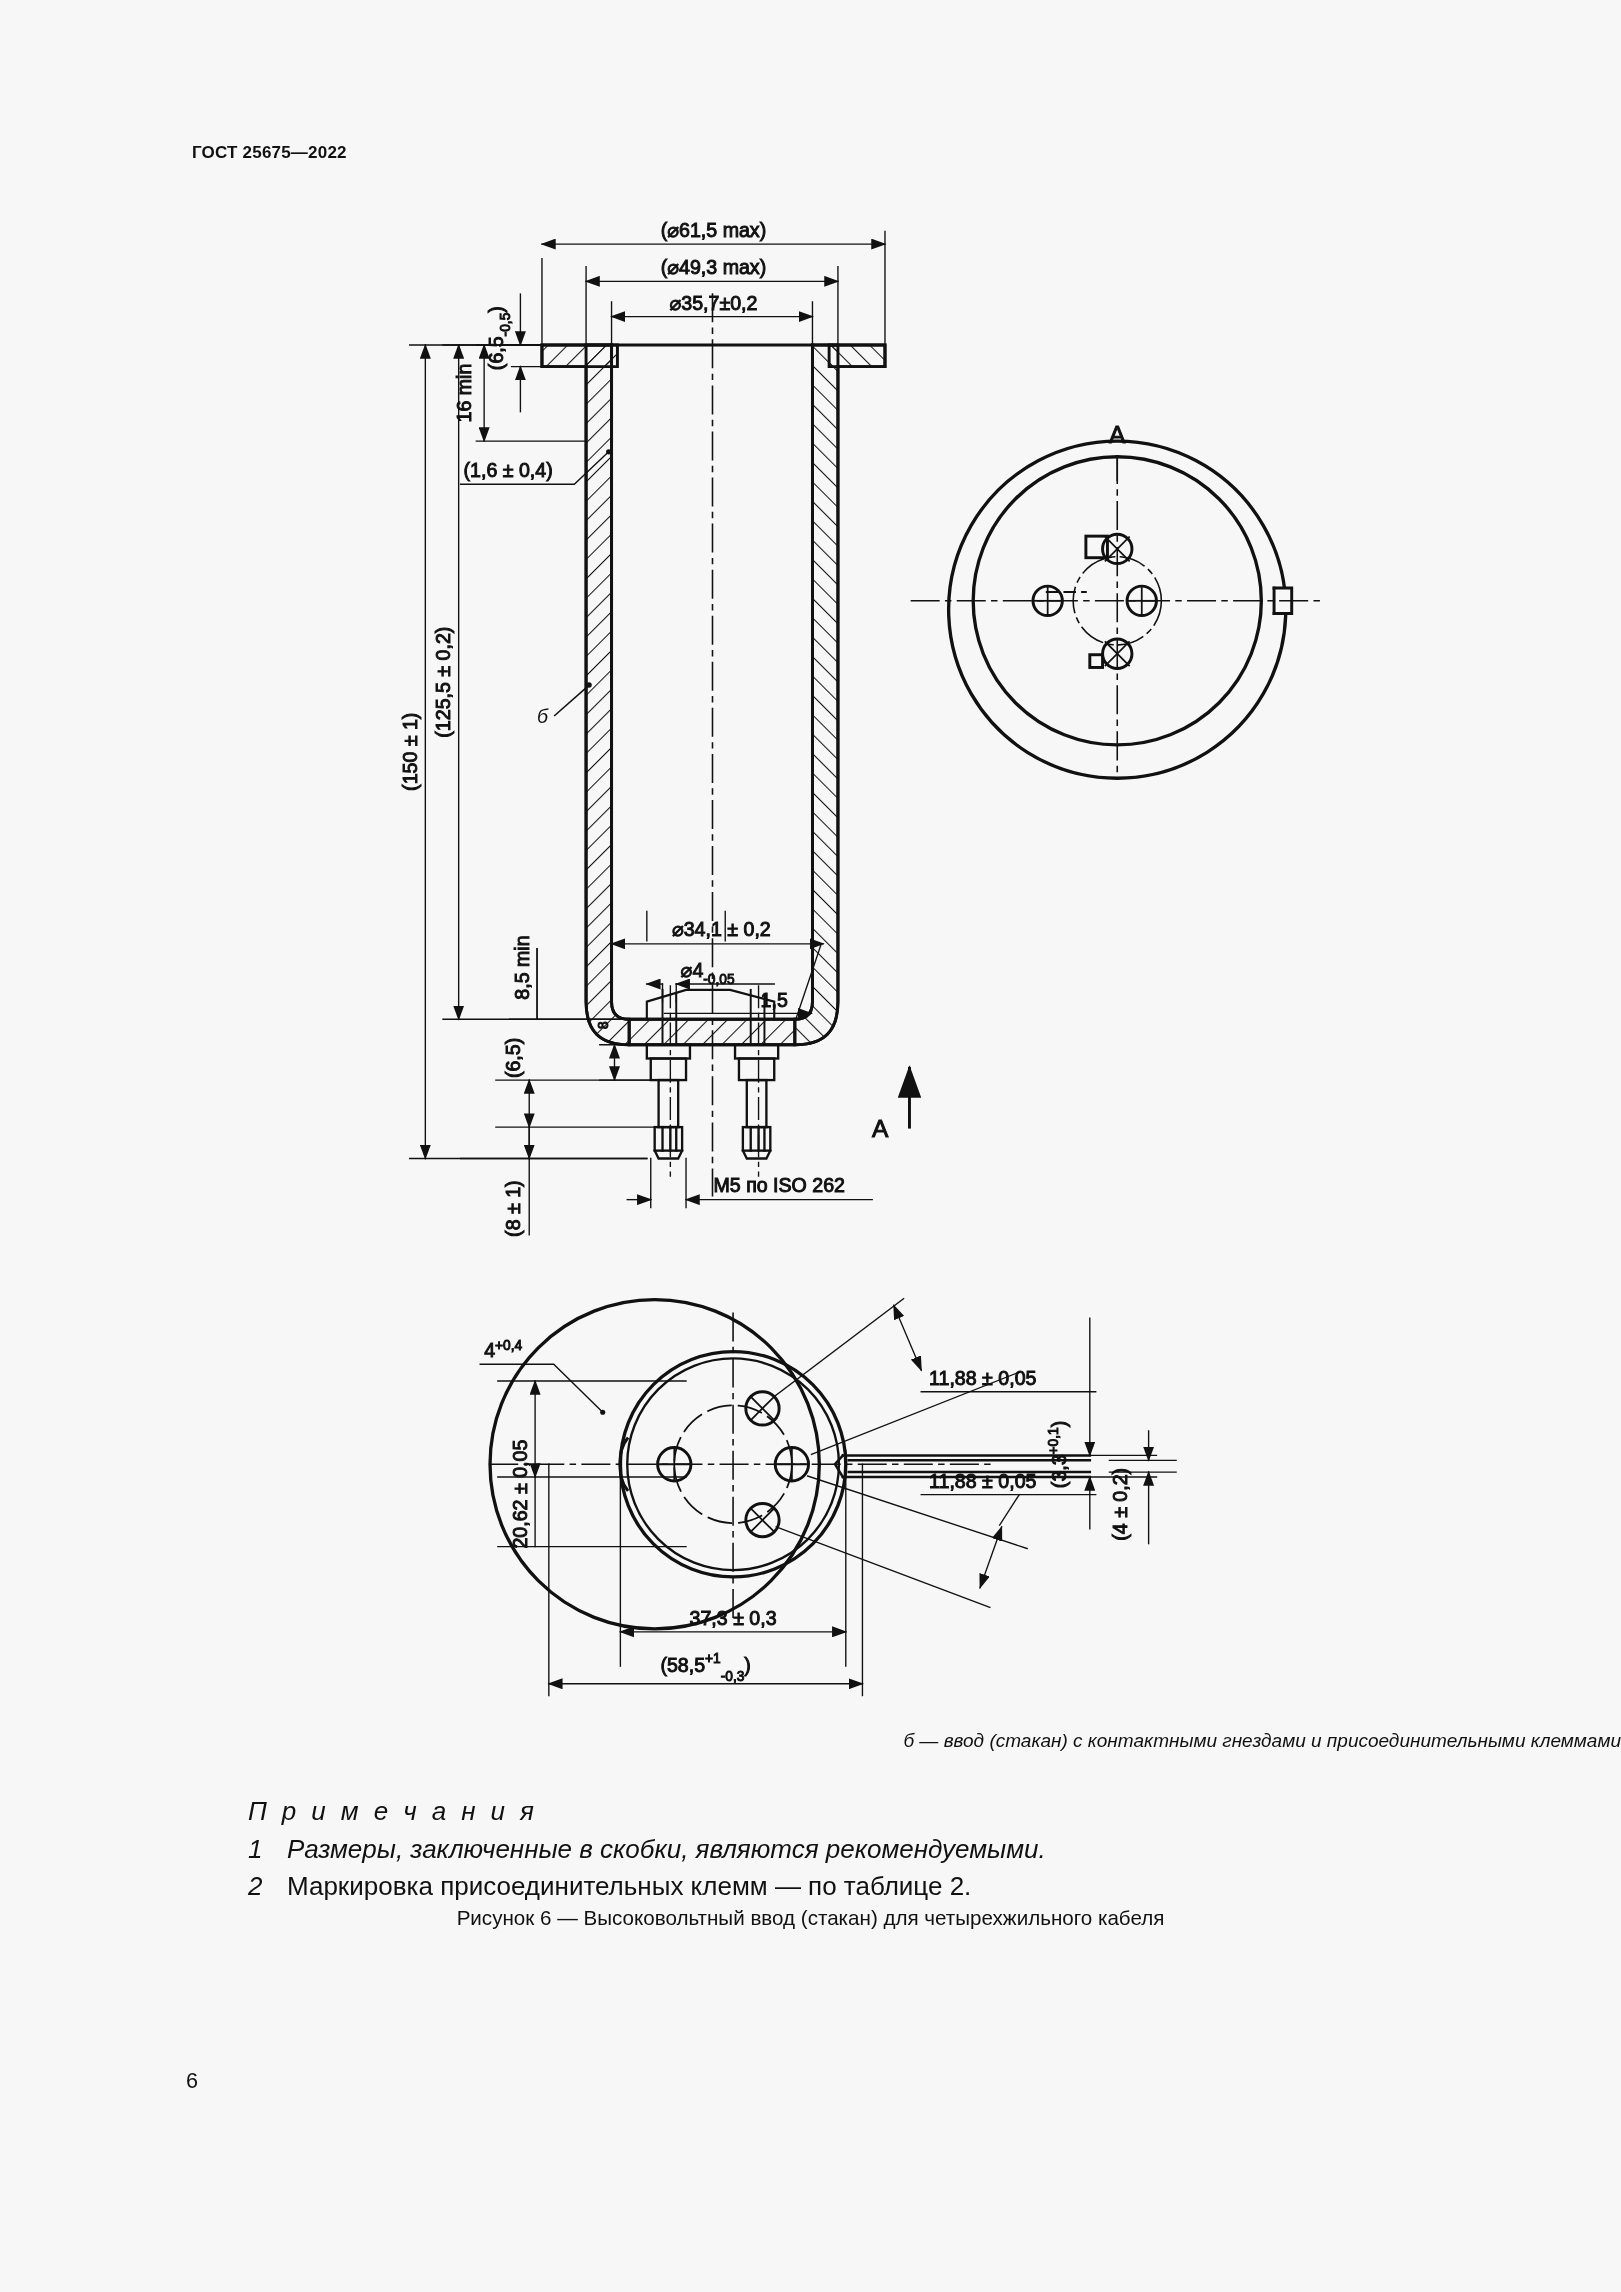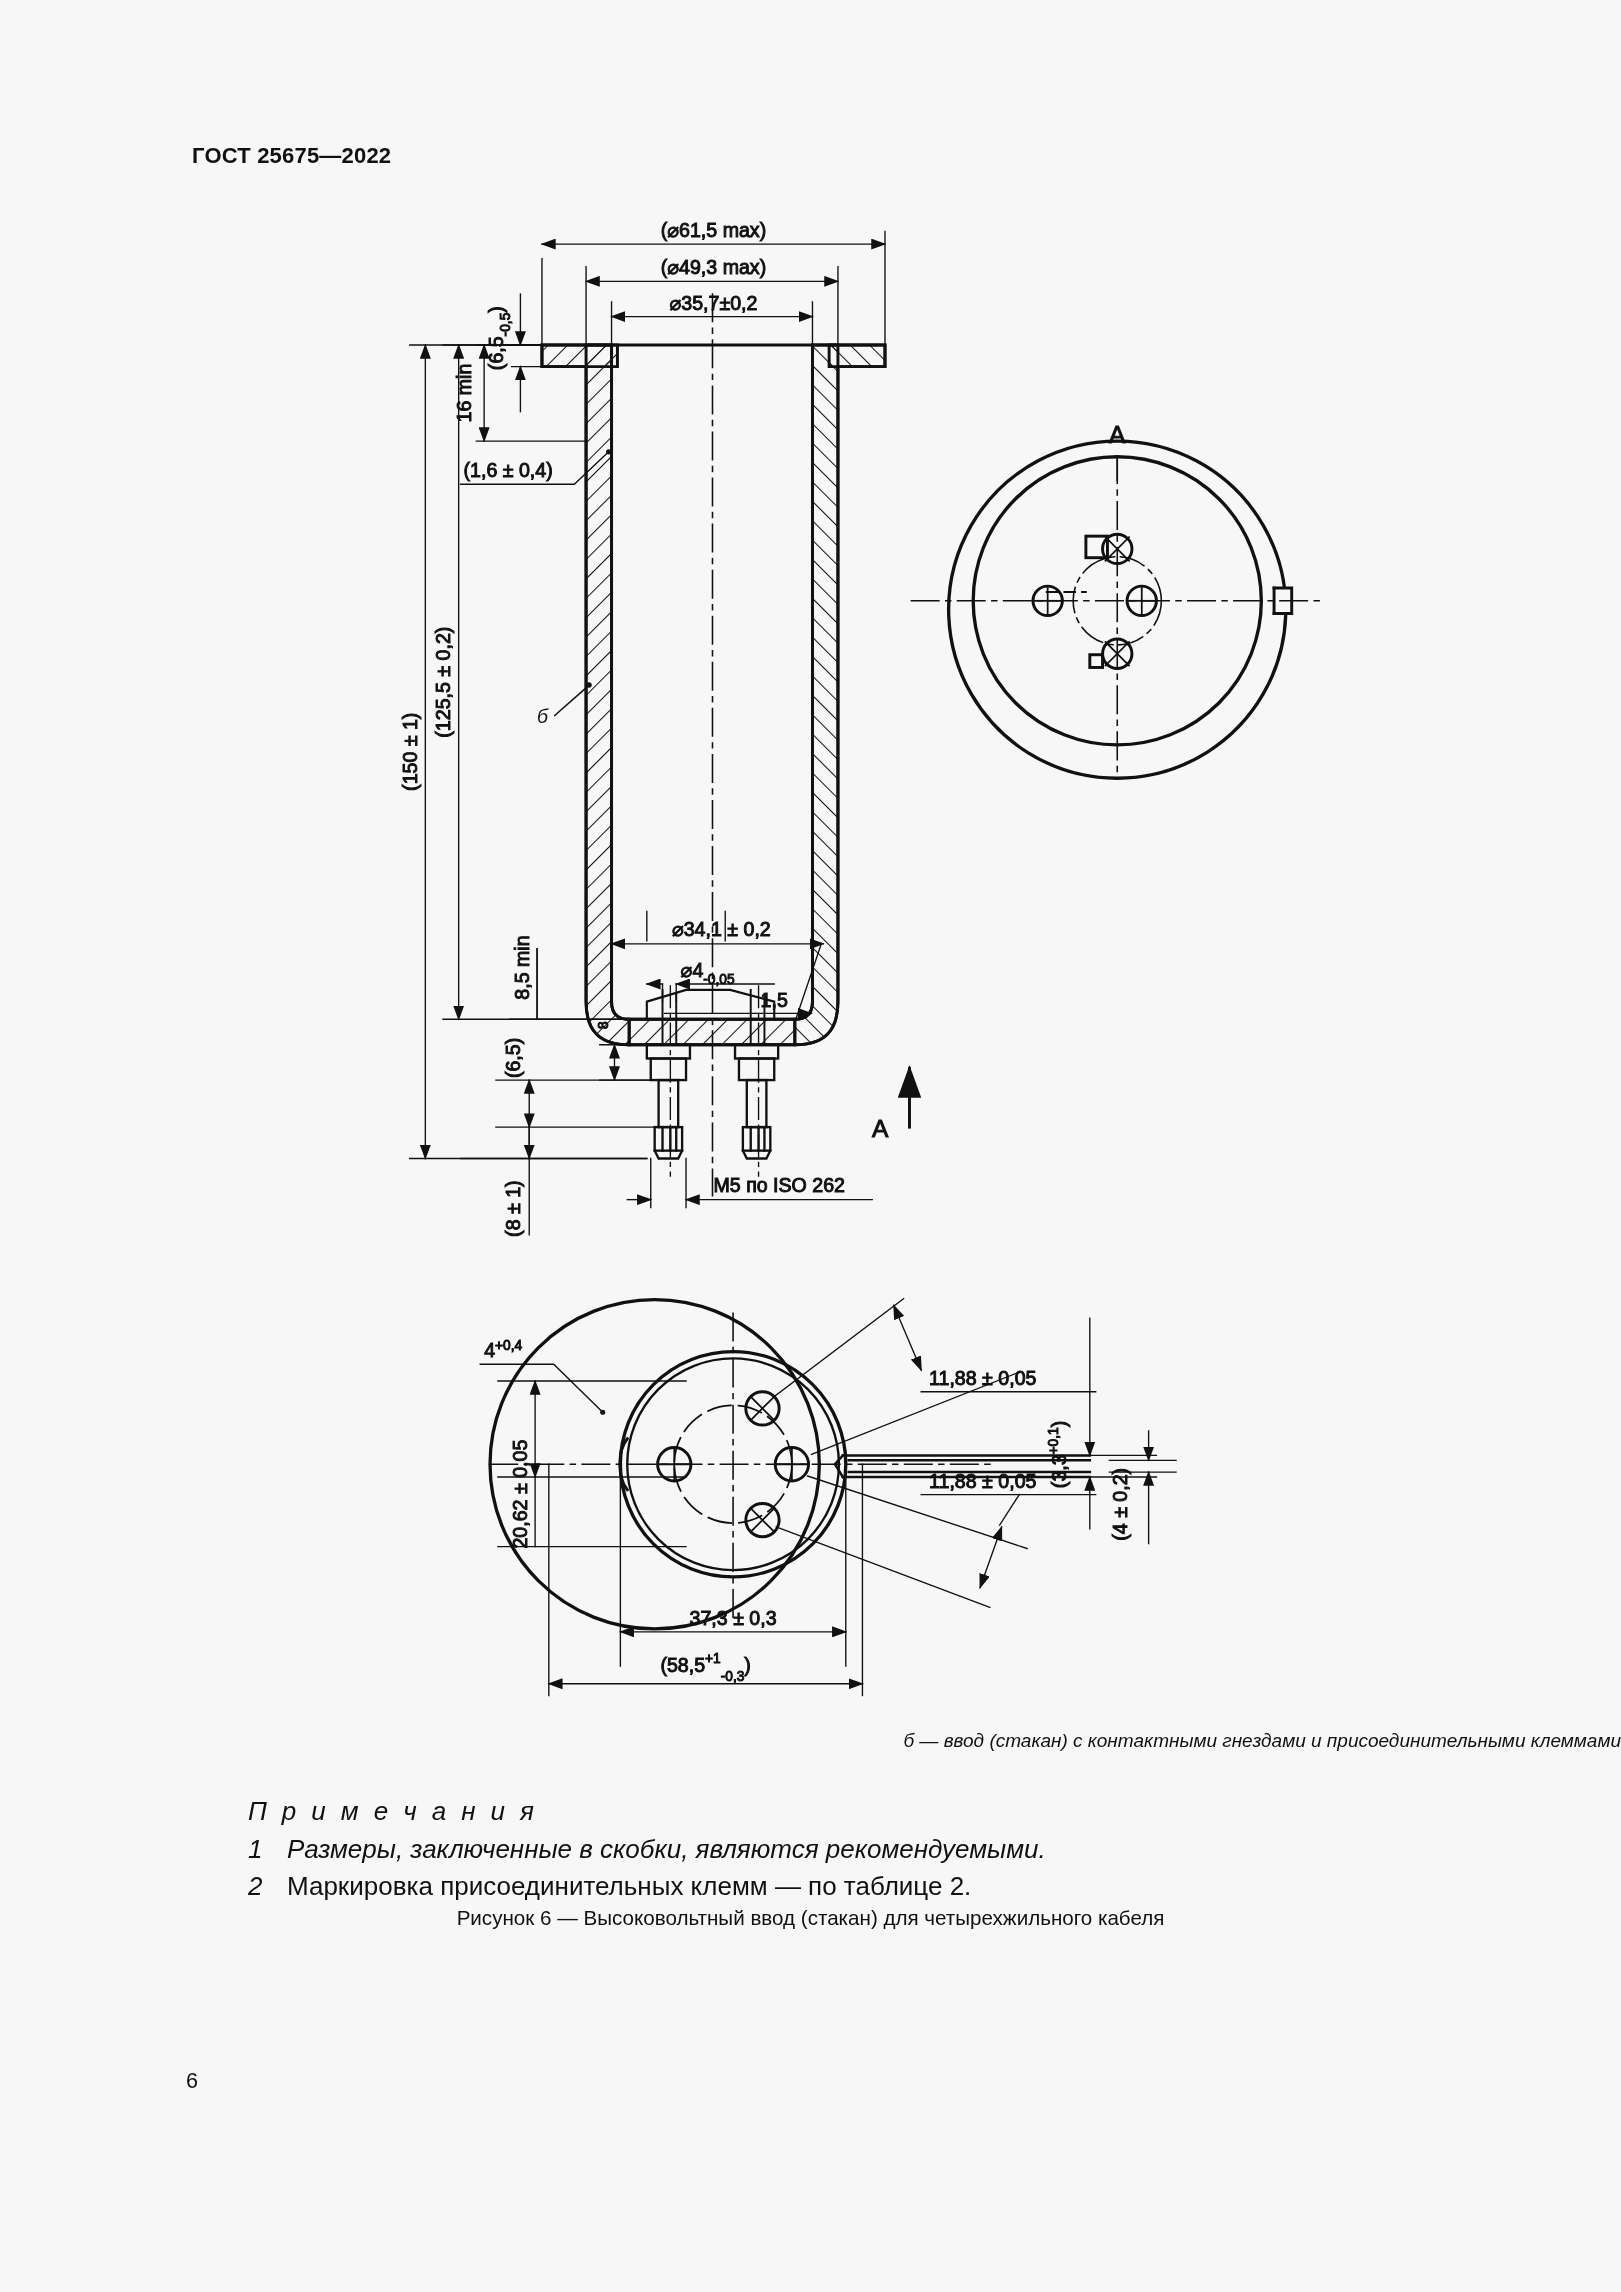--- a/index.html
+++ b/index.html
@@ -5,21 +5,21 @@
   html,body{margin:0;padding:0;background:#f7f7f7;}
   body{
     width:1621px;height:2293px;position:relative;overflow:hidden;
     font-family:"Liberation Sans","DejaVu Sans",sans-serif;color:#111;
   }
   .page{position:absolute;inset:0;background:#f7f7f7;}
 
   
   .doc-header{
     position:absolute;left:192px;top:143px;
-    font-size:22px;font-weight:bold;letter-spacing:0.2px;
+    font-size:17px;font-weight:bold;letter-spacing:0.2px;
   }
 
   
   .page-number{
     position:absolute;left:186px;top:2068px;font-size:21.6px;
   }
 
   
   .fig-legend{
     position:absolute;left:0;top:1730px;width:1621px;text-align:right;

